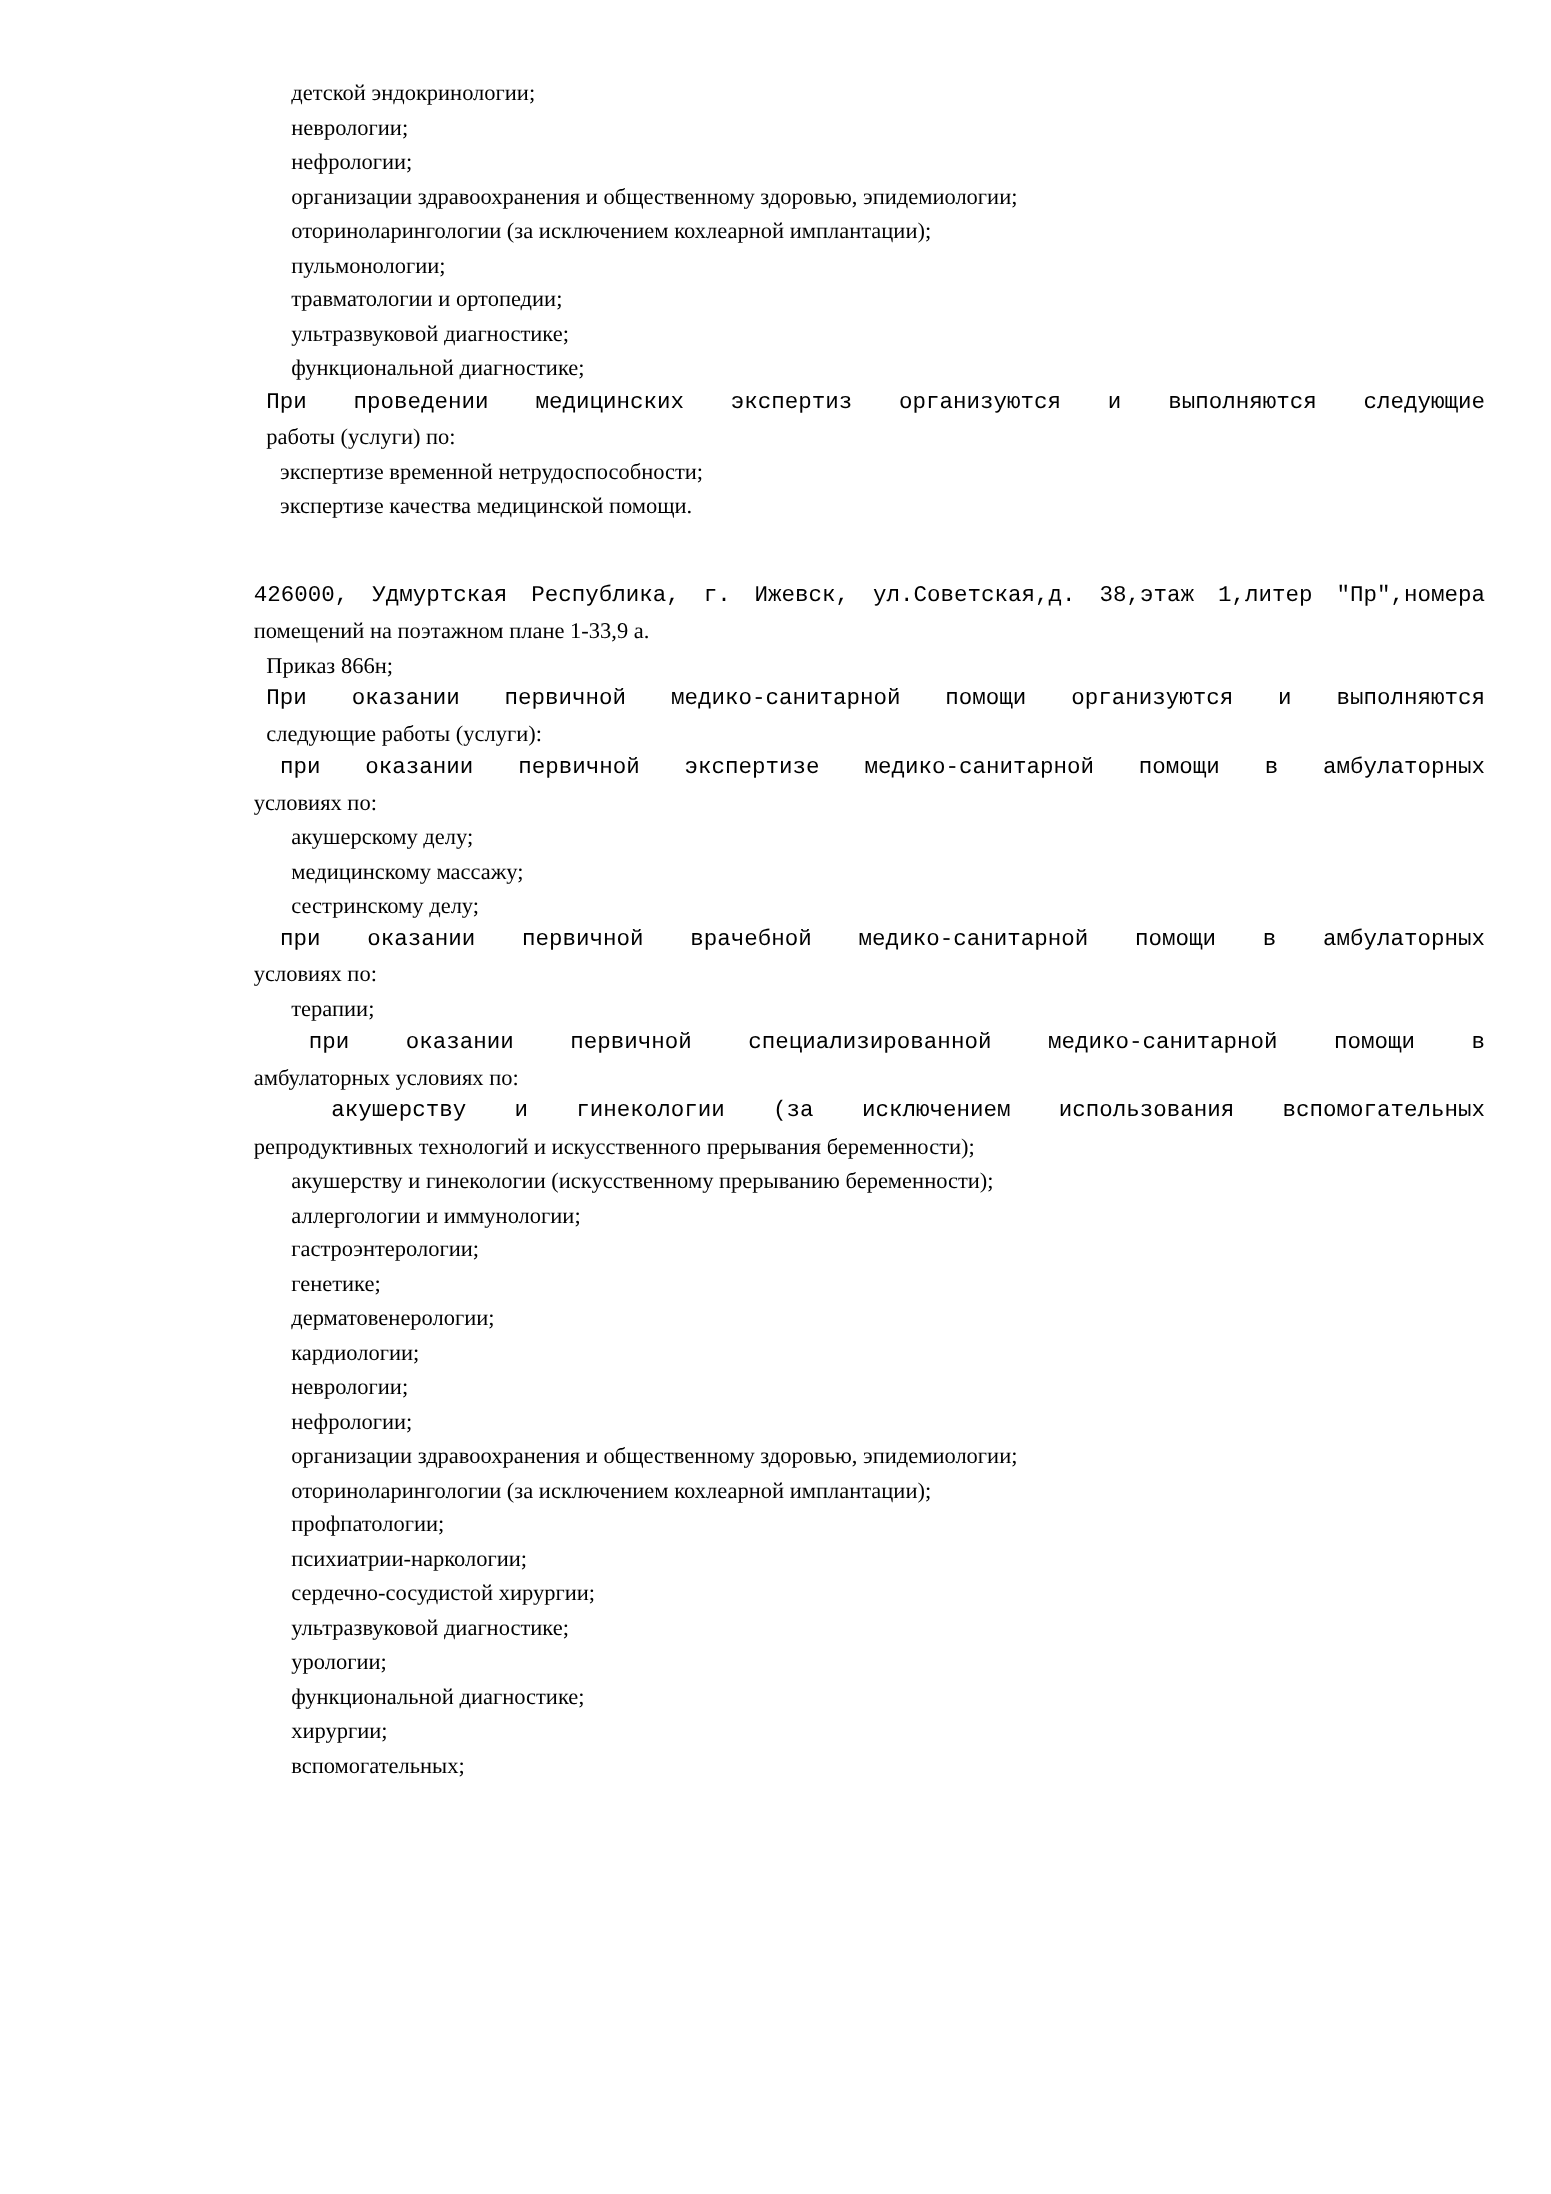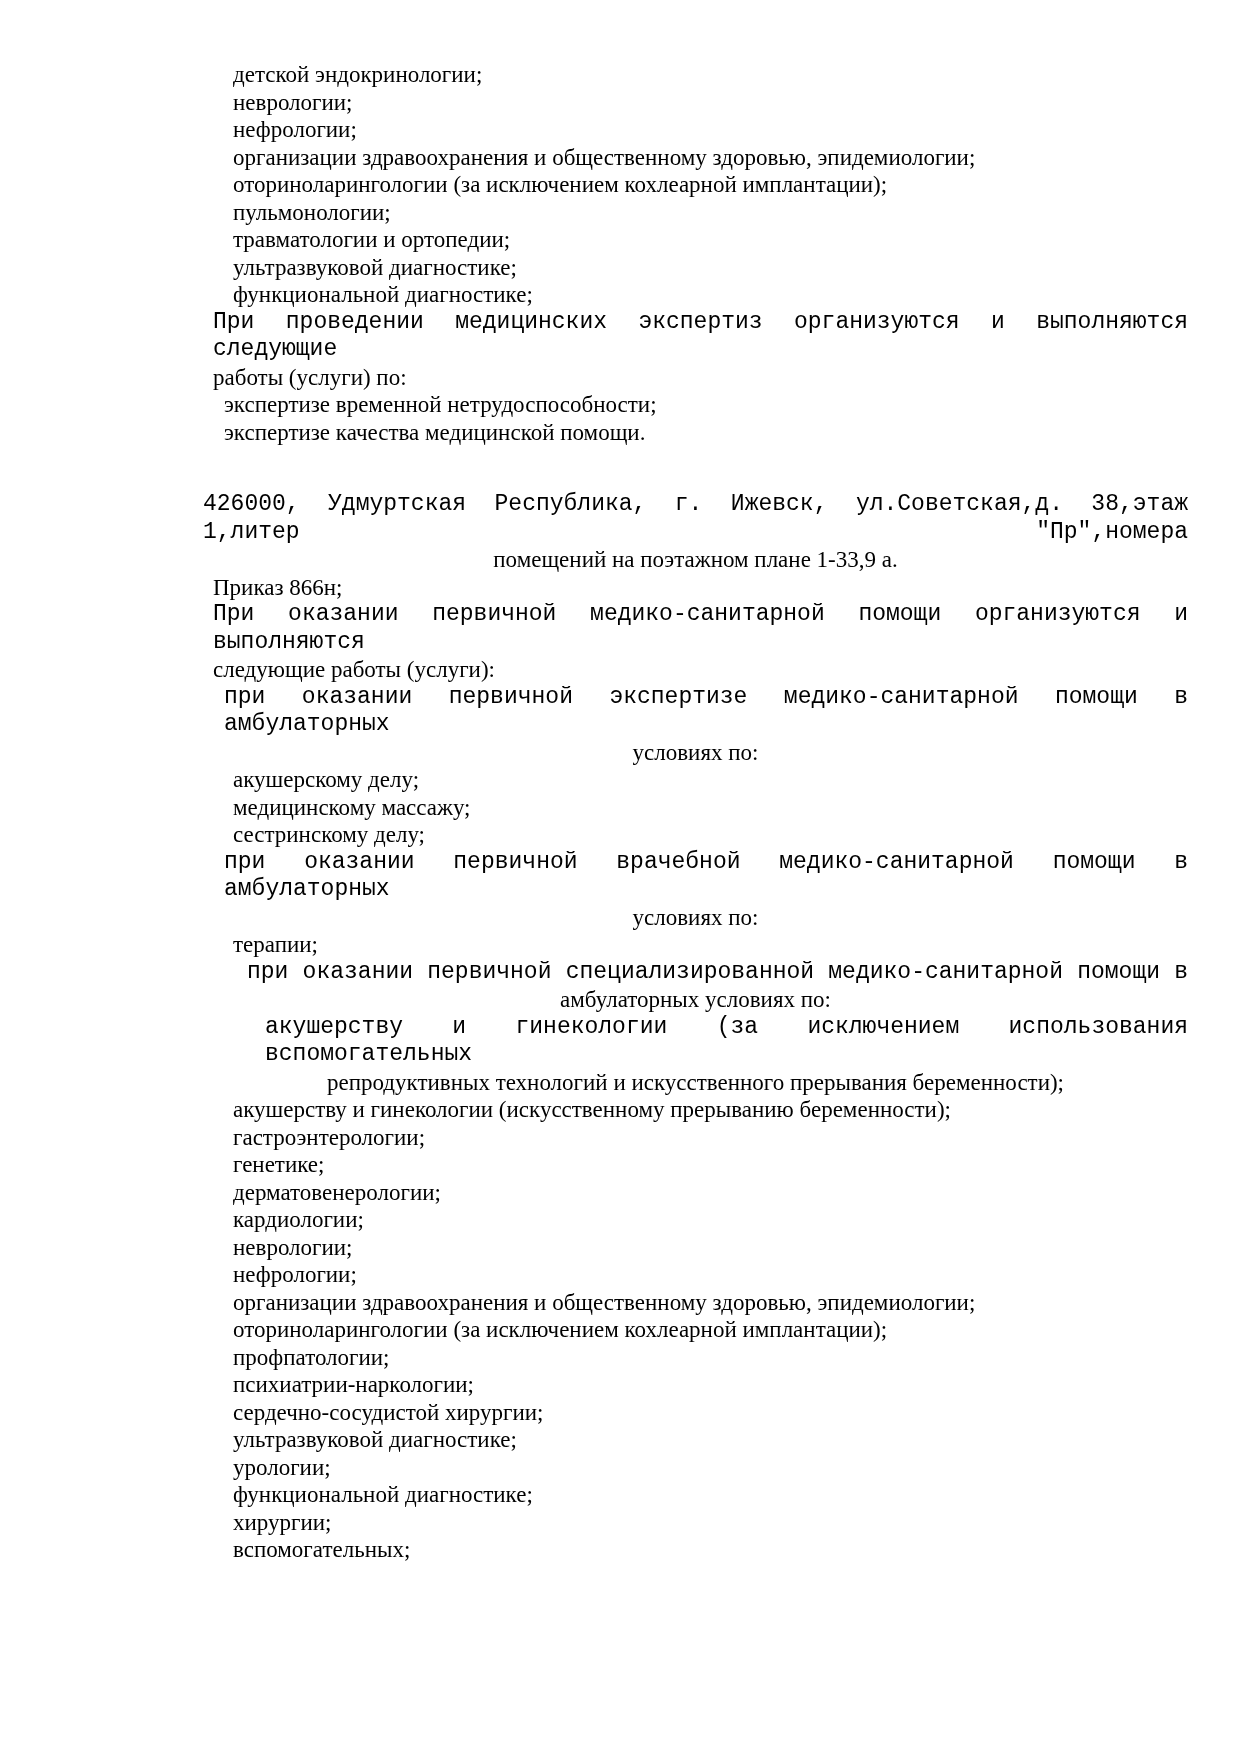--- a/index.html
+++ b/index.html
@@ -18,38 +18,38 @@
   .doc-page {
     position: absolute;
     inset: 0;
     background: #ffffff;
   }
   .text-body {
     position: absolute;
     left: 203px;
     top: 61px;
     width: 985px;
-    font-size: 23px;
+    font-size: 18px;
     line-height: 27.5px;
     color: #000000;
   }
   .line {
     margin: 0;
     padding: 0;
     white-space: normal;
     text-align: left;
   }
   
   .line.j {
     text-align: justify;
     text-align-last: justify;
     font-family: Liberation Mono, monospace;
   }
   
-  .l0      { padding-left: 0; text-align: center; }
+  .l0      { padding-left: 0; }
   .p1      { padding-left: 10px; }
   .item-sm { padding-left: 21px; }
   .hang-md { padding-left: 21px; }
   .item    { padding-left: 30px; }
   .hang-lg { padding-left: 44px; }
   .hang-xl { padding-left: 62px; }
   .gap     { height: 45px; margin: 0; padding: 0; }
 </style>
 </head>
 <body>
@@ -81,20 +81,21 @@
       <p class="line item">медицинскому массажу;</p>
       <p class="line item">сестринскому делу;</p>
       <p class="line hang-md j">при оказании первичной врачебной медико-санитарной помощи в амбулаторных</p>
       <p class="line l0">условиях по:</p>
       <p class="line item">терапии;</p>
       <p class="line hang-lg j">при оказании первичной специализированной медико-санитарной помощи в</p>
       <p class="line l0">амбулаторных условиях по:</p>
       <p class="line hang-xl j">акушерству и гинекологии (за исключением использования вспомогательных</p>
       <p class="line l0">репродуктивных технологий и искусственного прерывания беременности);</p>
       <p class="line item">акушерству и гинекологии (искусственному прерыванию беременности);</p>
+      <p class="line item">аллергологии и иммунологии;</p>
       <p class="line item">гастроэнтерологии;</p>
       <p class="line item">генетике;</p>
       <p class="line item">дерматовенерологии;</p>
       <p class="line item">кардиологии;</p>
       <p class="line item">неврологии;</p>
       <p class="line item">нефрологии;</p>
       <p class="line item">организации здравоохранения и общественному здоровью, эпидемиологии;</p>
       <p class="line item">оториноларингологии (за исключением кохлеарной имплантации);</p>
       <p class="line item">профпатологии;</p>
       <p class="line item">психиатрии-наркологии;</p>

